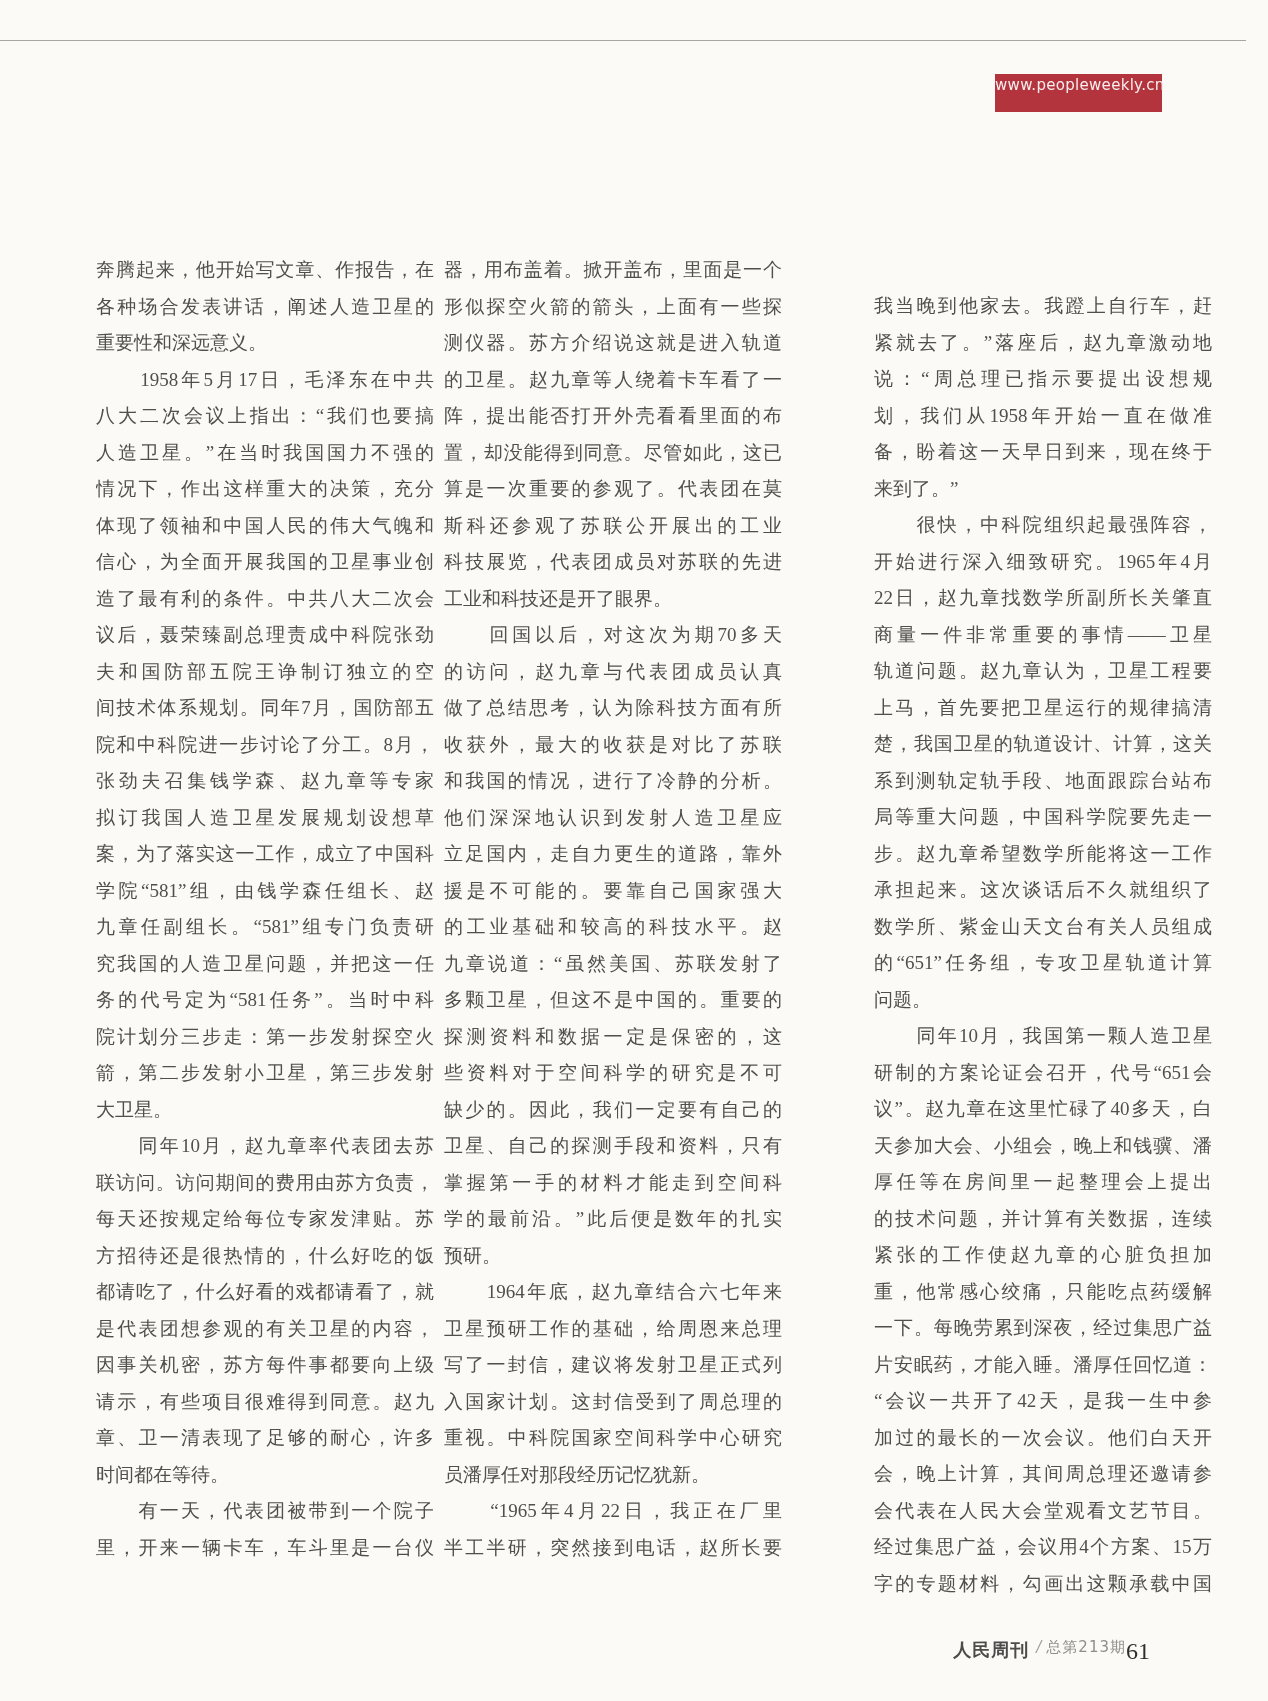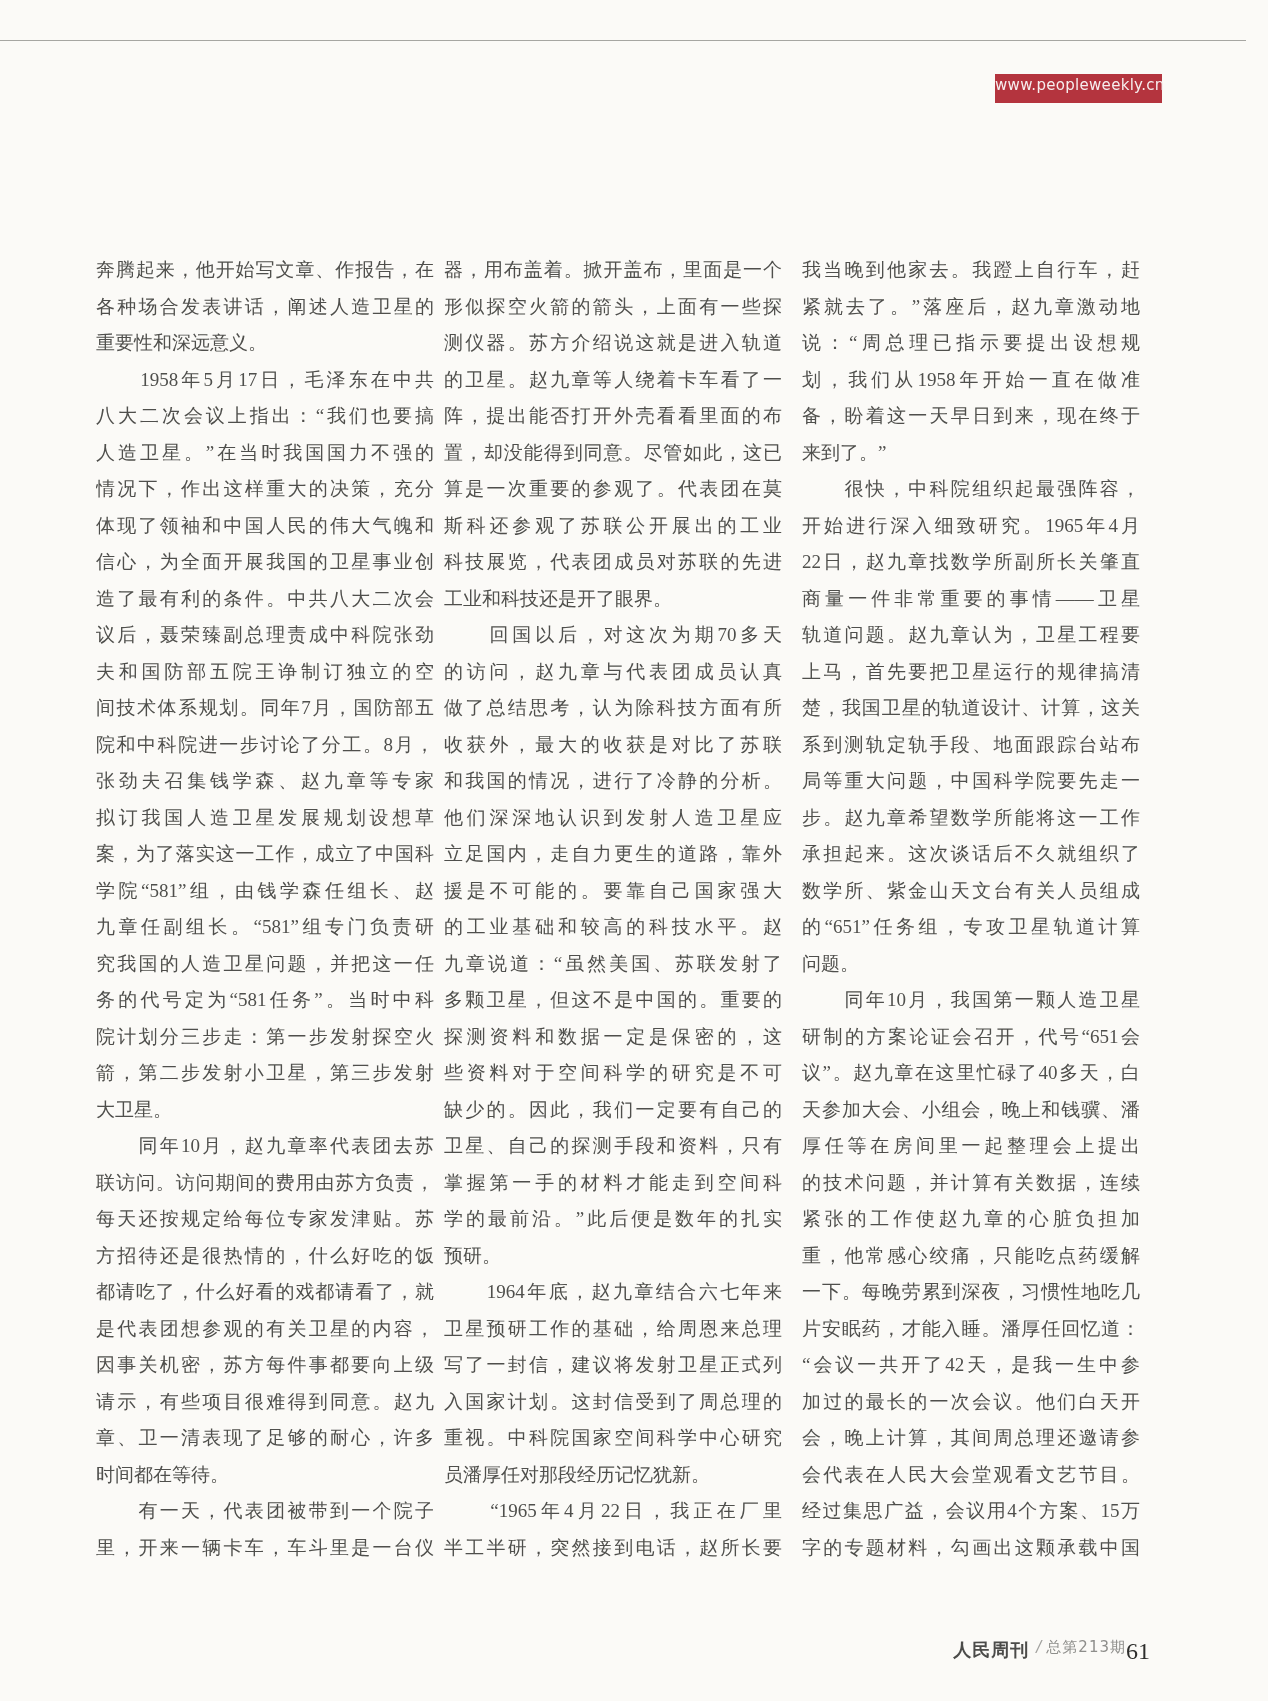--- a/index.html
+++ b/index.html
@@ -10,35 +10,35 @@
     font-family:"Liberation Serif","DejaVu Serif",serif;
     overflow:hidden;
   }
   .top-rule{
     position:absolute;left:0;top:40px;
     width:1246px;height:1px;
     background:#a6a6a2;
   }
   .site-badge{
     position:absolute;left:995px;top:74px;
-    width:167px;height:29px;
+    width:167px;height:38px;
     background:#b4343e;
     color:#f6eeee;
     font-family:"DejaVu Sans","Liberation Sans",sans-serif;
     font-size:15px;line-height:23px;
     text-align:center;
     letter-spacing:0.3px;
   }
   .col{
     position:absolute;top:252px;width:338px;
     color:#4f4f4c;
   }
   .col-0{left:63px;margin-left:33px;}
   .col-1{left:444px;}
-  .col-2{left:802px;}
+  .col-2{left:874px;margin-top:36px;}
   .line{
     font-size:19px;
     line-height:36.5px;
     height:36.5px;
     text-align:justify;
     text-align-last:justify;
     white-space:normal;
     overflow:hidden;
   }
   .line.short{
@@ -168,21 +168,21 @@
     <div class="line">的“651”任务组，专攻卫星轨道计算</div>
     <div class="line short">问题。</div>
     <div class="line">　　同年10月，我国第一颗人造卫星</div>
     <div class="line">研制的方案论证会召开，代号“651会</div>
     <div class="line">议”。赵九章在这里忙碌了40多天，白</div>
     <div class="line">天参加大会、小组会，晚上和钱骥、潘</div>
     <div class="line">厚任等在房间里一起整理会上提出</div>
     <div class="line">的技术问题，并计算有关数据，连续</div>
     <div class="line">紧张的工作使赵九章的心脏负担加</div>
     <div class="line">重，他常感心绞痛，只能吃点药缓解</div>
-    <div class="line">一下。每晚劳累到深夜，习惯性地吃几</div>
+    <div class="line">一下。每晚劳累到深夜，经过集思广益</div>
     <div class="line">片安眠药，才能入睡。潘厚任回忆道：</div>
     <div class="line">“会议一共开了42天，是我一生中参</div>
     <div class="line">加过的最长的一次会议。他们白天开</div>
     <div class="line">会，晚上计算，其间周总理还邀请参</div>
     <div class="line">会代表在人民大会堂观看文艺节目。</div>
     <div class="line">经过集思广益，会议用4个方案、15万</div>
     <div class="line">字的专题材料，勾画出这颗承载中国</div>
   </div>
 
 <div class="footer">

